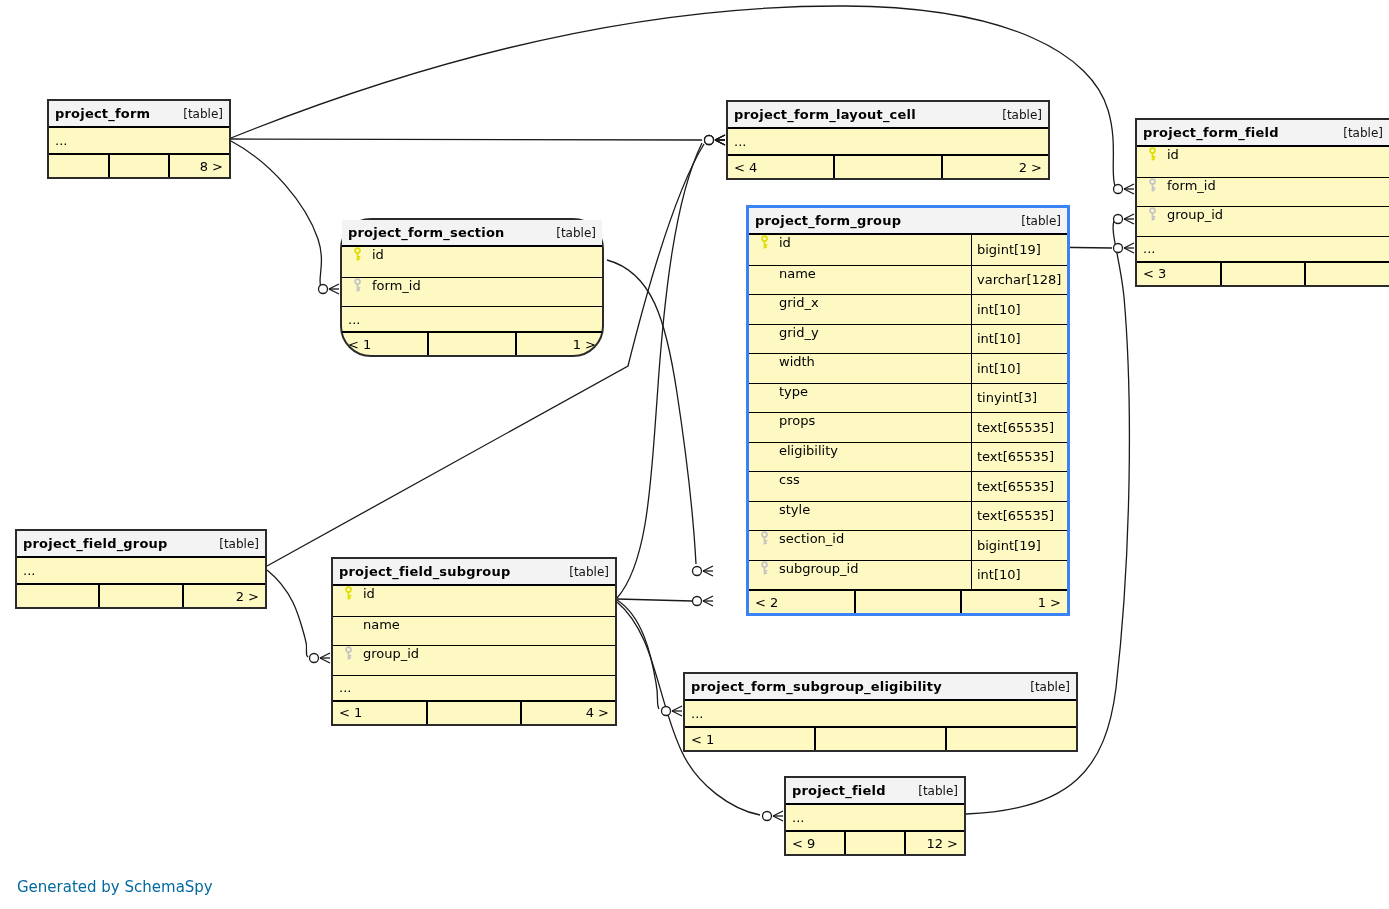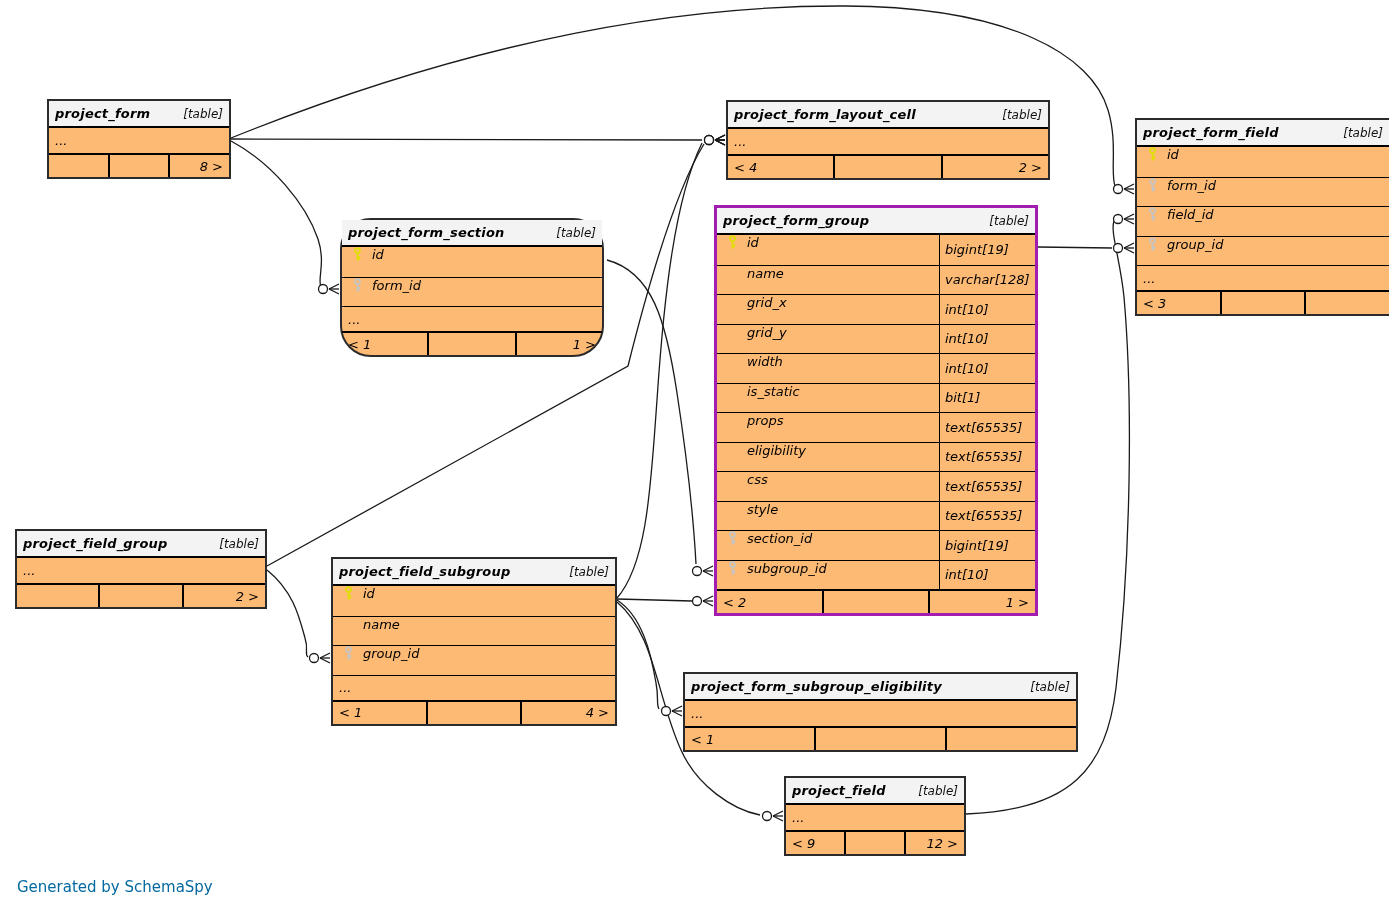--- a/index.html
+++ b/index.html
@@ -1,20 +1,20 @@
 <!DOCTYPE html>
 <html><head>
 <meta charset="utf-8">
 <style>
   html,body{margin:0;padding:0;background:#ffffff;}
   body{font-family:"DejaVu Sans","Liberation Sans",sans-serif;}
   #canvas{position:relative;width:1389px;height:909px;background:#ffffff;overflow:hidden;}
   #edge-layer{position:absolute;left:0;top:0;z-index:0;}
-  .db-table{position:absolute;z-index:1;background:#fdba74;border:2px solid #2b2b2b;box-sizing:border-box;font-style:italic;}
-  .db-table.emph{border:3px solid #a21caf;}
+  .db-table{position:absolute;z-index:1;background:#fef9c3;border:2px solid #2b2b2b;box-sizing:border-box;}
+  .db-table.emph{border:3px solid #3b82f6;margin-left:32px;}
   .tbl-header{display:flex;align-items:center;justify-content:space-between;height:27px;
       background:#f3f3f3;border-bottom:2px solid #000;padding:0 6px;box-sizing:border-box;}
   .tbl-name{font-weight:bold;font-size:13px;color:#000;letter-spacing:0.2px;cursor:pointer;}
   .tbl-tag{font-size:12px;color:#111;margin-left:8px;white-space:nowrap;}
   .tbl-row{display:flex;align-items:flex-start;height:29.5px;box-sizing:border-box;
       border-top:1px solid #000;font-size:13px;color:#000;}
   .tbl-row:first-of-type{border-top:none;}
   .icon-cell{width:30px;display:flex;align-items:center;justify-content:center;flex:none;}
   .row-label{flex:1;white-space:nowrap;overflow:hidden;}
   .type-cell{width:96px;flex:none;border-left:1px solid #000;align-self:stretch;
@@ -166,29 +166,20 @@
         </span>
         <span class="row-label">form_id</span>
       </div>
       <div class="tbl-row">
         <span class="icon-cell">
           <svg width="11" height="15" viewBox="0 0 11 15" class="keysvg">
             <circle cx="5.5" cy="3.6" r="2.5" fill="none" stroke="#c4c4c4" stroke-width="1.7"></circle>
             <path d="M5.5 6.2 V13.5 M5.5 9.8 H8.3 M5.5 12.2 H7.8" fill="none" stroke="#c4c4c4" stroke-width="1.7"></path>
           </svg>
         </span>
-        <span class="row-label">field_id</span>
-      </div>
-      <div class="tbl-row">
-        <span class="icon-cell">
-          <svg width="11" height="15" viewBox="0 0 11 15" class="keysvg">
-            <circle cx="5.5" cy="3.6" r="2.5" fill="none" stroke="#c4c4c4" stroke-width="1.7"></circle>
-            <path d="M5.5 6.2 V13.5 M5.5 9.8 H8.3 M5.5 12.2 H7.8" fill="none" stroke="#c4c4c4" stroke-width="1.7"></path>
-          </svg>
-        </span>
         <span class="row-label">group_id</span>
       </div>
       <div class="ellipsis-row">...</div>
       <div class="tbl-footer">
         <span class="foot-cell">&lt; 3</span>
         <span class="foot-cell"></span>
         <span class="foot-cell right"></span>
       </div>
     </div>
     <div class="db-table" style="left: 340px; top: 218px; width: 264px; border-radius: 31px;">
@@ -251,22 +242,22 @@
         <span class="row-label">grid_y</span>
         <span class="type-cell">int[10]</span>
       </div>
       <div class="tbl-row">
         <span class="icon-cell"></span>
         <span class="row-label">width</span>
         <span class="type-cell">int[10]</span>
       </div>
       <div class="tbl-row">
         <span class="icon-cell"></span>
-        <span class="row-label">is_static</span>
-        <span class="type-cell">bit[1]</span>
+        <span class="row-label">type</span>
+        <span class="type-cell">tinyint[3]</span>
       </div>
       <div class="tbl-row">
         <span class="icon-cell"></span>
         <span class="row-label">props</span>
         <span class="type-cell">text[65535]</span>
       </div>
       <div class="tbl-row">
         <span class="icon-cell"></span>
         <span class="row-label">eligibility</span>
         <span class="type-cell">text[65535]</span>

